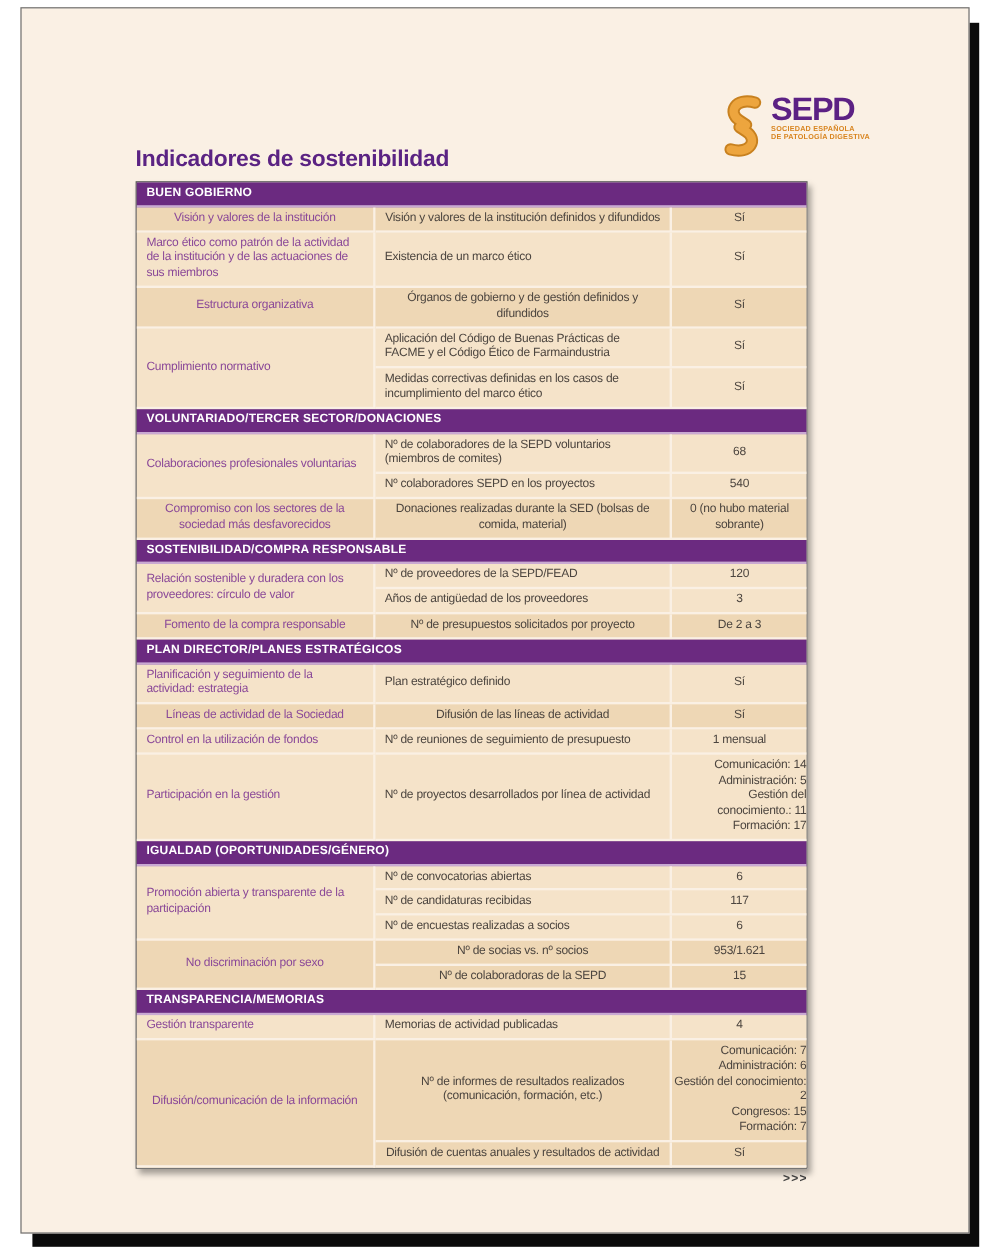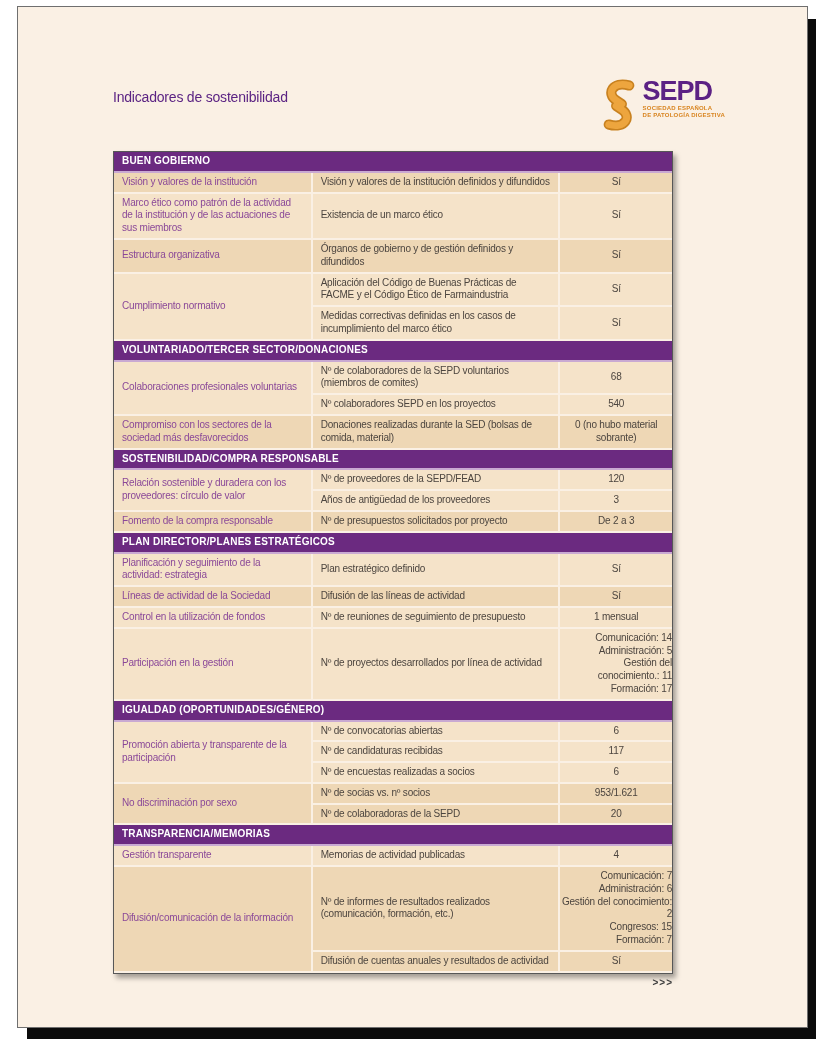--- a/index.html
+++ b/index.html
@@ -13,23 +13,23 @@
   .page {
     position: absolute;
     left: 17px; top: 6px;
     width: 791px; height: 1022px;
     background: var(--page-bg, #faf0e4);
     border: 1px solid #6f6f6f;
     box-shadow: 9px 12px 0 -1px var(--shadow-black, #0b0b0b);
   }
   .page-title {
     position: absolute;
-    left: 95px; top: 82px;
-    font-size: 14px;
-    font-weight: normal;
+    left: 95px; top: 115px;
+    font-size: 19px;
+    font-weight: bold;
     letter-spacing: -0.2px;
     color: var(--title-purple, #5b2383);
   }
   
   .logo {
     position: absolute;
     top: 72px; right: 82px;
     display: flex;
     align-items: flex-start;
     gap: 5px;
@@ -70,21 +70,21 @@
   td.section-cell {
     background: var(--purple-bar, #6b2a80);
     color: #ffffff;
     font-weight: bold;
     font-size: 10px;
     letter-spacing: 0.2px;
     padding: 3px 8px;
     border-bottom: 2px solid var(--lavender, #c9a9d2);
   }
   tr.shade-a > td { background: var(--row-light, #f5e3c9); }
-  tr.shade-b > td { background: var(--row-dark, #eed7b5); }
+  tr.shade-b > td { background: var(--row-dark, #eed7b5); text-align: center; }
   td.label-cell {
     color: var(--label-purple, #8a4898);
     padding: 3px 8px;
     border-right: 2px solid var(--page-bg, #faf0e4);
     border-bottom: 2px solid var(--page-bg, #faf0e4);
   }
   td.indicator-cell {
     padding: 3px 8px;
     border-right: 2px solid var(--page-bg, #faf0e4);
     border-bottom: 2px solid var(--page-bg, #faf0e4);
@@ -253,21 +253,21 @@
             <td class="indicator-cell">Nº de encuestas realizadas a socios</td>
             <td class="value-cell">6</td>
           </tr>
           <tr class="shade-b">
             <td rowspan="2" class="label-cell">No discriminación por sexo</td>
             <td class="indicator-cell">Nº de socias vs. nº socios</td>
             <td class="value-cell">953/1.621</td>
           </tr>
           <tr class="shade-b">
             <td class="indicator-cell">Nº de colaboradoras de la SEPD</td>
-            <td class="value-cell">20</td>
+            <td class="value-cell">15</td>
           </tr>
           <tr>
             <td colspan="3" class="section-cell">TRANSPARENCIA/MEMORIAS</td>
           </tr>
           <tr class="shade-a">
             <td rowspan="1" class="label-cell">Gestión transparente</td>
             <td class="indicator-cell">Memorias de actividad publicadas</td>
             <td class="value-cell">4</td>
           </tr>
           <tr class="shade-b">

